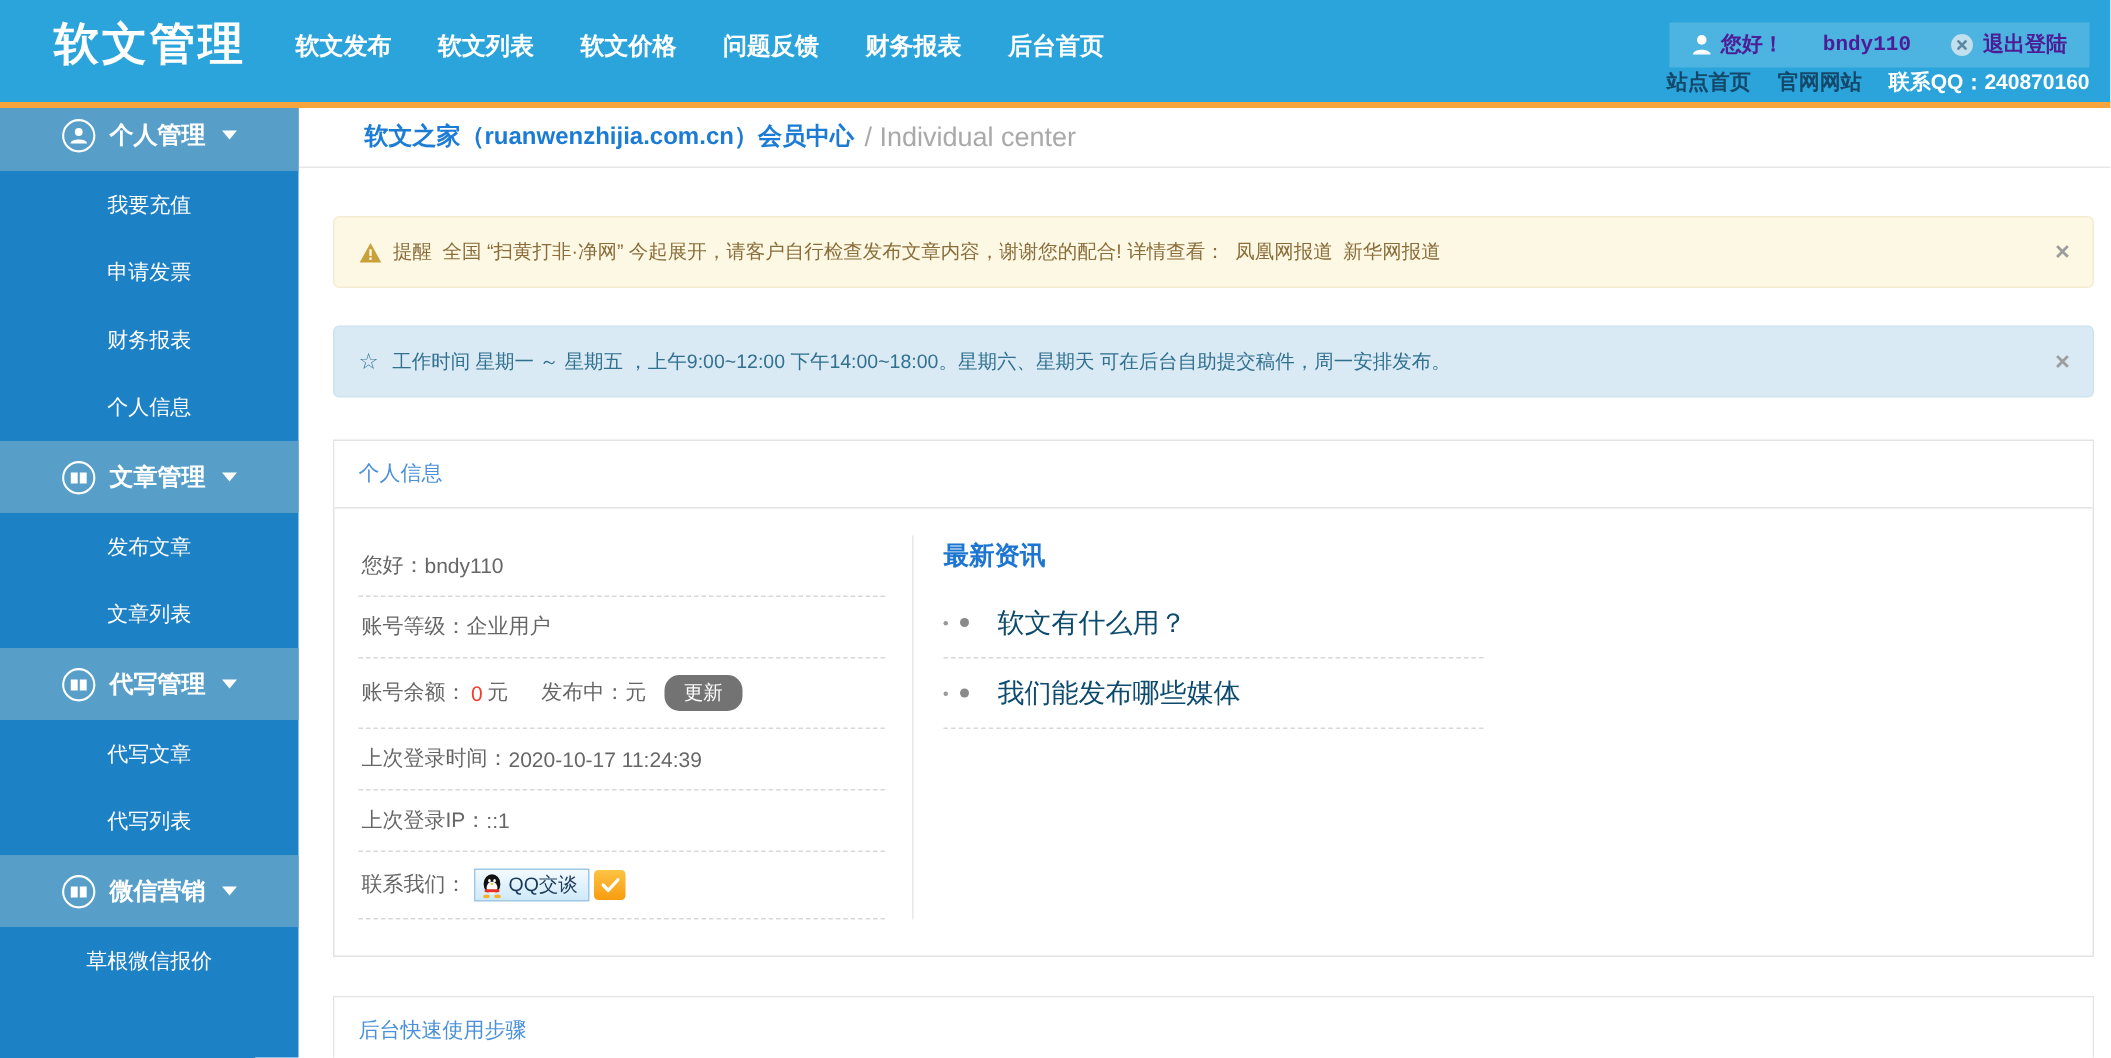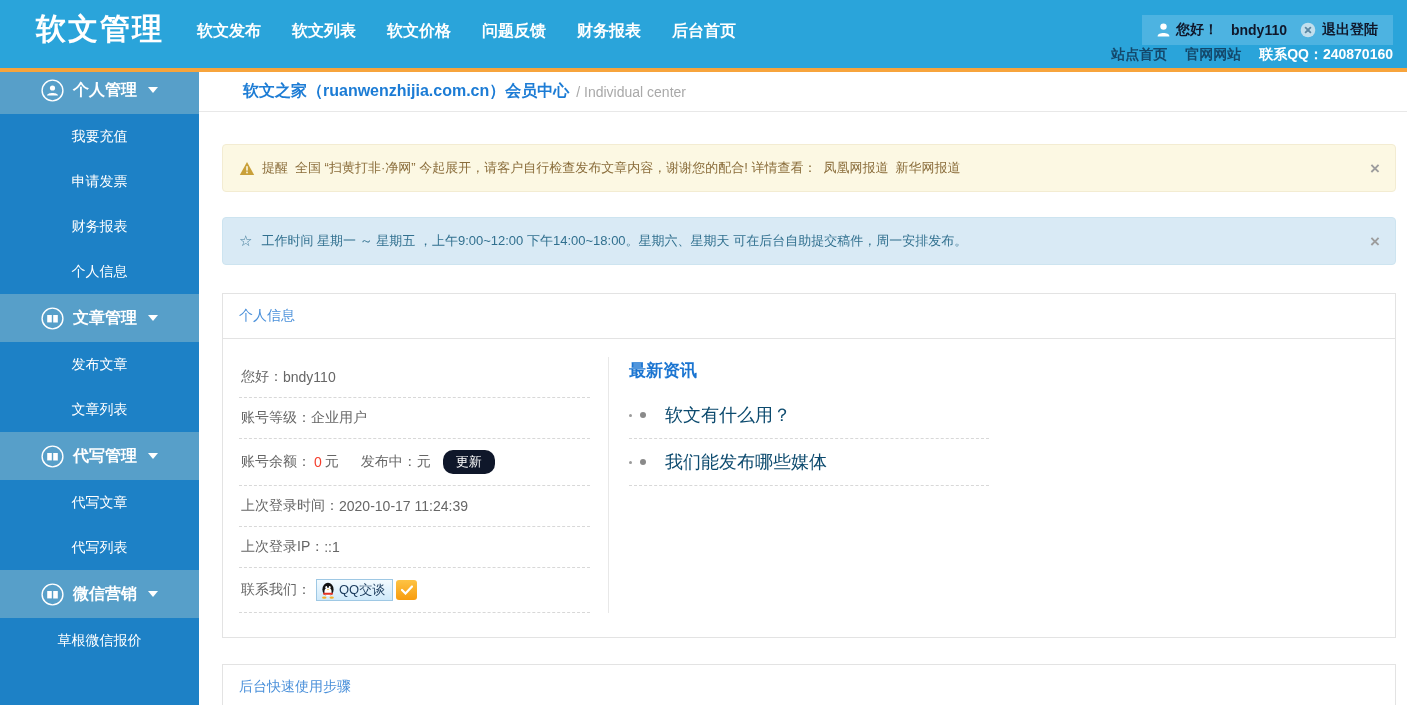--- a/index.html
+++ b/index.html
@@ -4,59 +4,59 @@
 <style>
   * { margin:0; padding:0; box-sizing:border-box; }
   html,body { width:1407px; height:705px; overflow:hidden; background:#fff;
               font-family:"Liberation Sans","DejaVu Sans",sans-serif; }
 
   
   .header { position:relative; height:72px; background:#2aa4da; border-bottom:4px solid #f7a43c; z-index:5; }
   .logo { position:absolute; left:36px; top:9px; font-size:30px; font-weight:bold; color:#fff; letter-spacing:2px; cursor:pointer; }
   .topnav { position:absolute; left:197px; top:0; height:62px; display:flex; align-items:center; gap:31px; }
   .topnav-item { color:#fff; font-size:16px; font-weight:bold; cursor:pointer; white-space:nowrap; }
-  .user-box { position:absolute; top:15px; right:14px; height:30px; background:#4db3e1; display:flex; align-items:center; gap:13px; padding:0 15px; color:#0f172a; font-size:14px; font-weight:bold; }
+  .user-box { position:absolute; top:15px; right:14px; height:30px; background:#4db3e1; display:flex; align-items:center; gap:26px; padding:0 15px; color:#4c1d95; font-size:14px; font-weight:bold;font-family:Liberation Mono, monospace; }
   .user-box .seg { display:flex; align-items:center; gap:6px; cursor:pointer; }
   .secondary { position:absolute; top:46px; right:14px; display:flex; align-items:center; gap:18px; font-size:14px; font-weight:bold; }
   .site-link { color:#14486b; cursor:pointer; }
   .qq-contact { color:#fff; cursor:pointer; }
 
   
   .sidebar { position:absolute; left:0; top:66px; bottom:0; width:199px; background:#1d81c6; }
   .side-group-header { height:48px; background:#579fc9; display:flex; align-items:center; justify-content:center; gap:9px; color:#fff; font-size:16px; font-weight:bold; cursor:pointer; }
   .side-item { height:45px; display:flex; align-items:center; justify-content:center; color:#fff; font-size:14px; cursor:pointer; }
   .caret-down { width:0; height:0; border-left:5px solid transparent; border-right:5px solid transparent; border-top:6px solid #fff; margin-left:2px; }
   .gicon { flex:0 0 auto; display:block; }
 
   
   .main { margin-left:199px; }
   .breadcrumb-bar { height:40px; display:flex; align-items:center; padding-left:44px; background:#fff; border-bottom:1px solid #e8e8e8; }
   .bc-title { color:#1c7cd5; font-size:16px; font-weight:bold; cursor:pointer; }
-  .bc-sub { color:#a9a9a9; font-size:14px; margin-left:7px; }
+  .bc-sub { color:#a9a9a9; font-size:18px; margin-left:7px; }
   .content { padding:32px 11px 0 23px; }
 
   
   .alert { position:relative; border-radius:4px; padding:14px 44px 14px 16px; font-size:13px; display:flex; align-items:center; gap:7px; }
   .alert-warning { background:#fcf8e3; border:1px solid #f3ecd2; color:#8a6d3b; margin-bottom:25px; }
   .alert-info { background:#d9eaf5; border:1px solid #cde4f0; color:#31708f; margin-bottom:28px; }
   .alert-close { position:absolute; right:15px; top:50%; transform:translateY(-50%); color:#9d9d9d; font-weight:bold; font-size:17px; line-height:1; cursor:pointer; }
   .alert-link { color:#8a6d3b; cursor:pointer; }
   .star-glyph { font-size:15px; color:#3f7a99; margin-right:2px; }
 
   
   .panel { border:1px solid #e3e3e3; background:#fff; margin-bottom:26px; }
   .panel-header { padding:13px 16px; color:#4a90da; font-size:14px; border-bottom:1px solid #e3e3e3; background:#fff; }
   .panel-body { display:flex; padding:18px 16px 24px; }
 
   .profile-col { width:370px; border-right:1px solid #e8e8e8; padding-right:18px; }
   .profile-row { display:flex; align-items:center; padding:11px 2px; border-bottom:1px dashed #d8d8d8; color:#666; font-size:14px; }
   .red-val { color:#f43d2c; padding:0 3px; }
   .unit { margin-right:4px; }
   .pub-label { margin-left:18px; }
-  .update-btn { background:#0f172a; color:#fff; border:none; border-radius:10px; padding:3px 13px; font-size:13px; margin-left:8px; cursor:pointer; }
+  .update-btn { background:#737373; color:#fff; border:none; border-radius:10px; padding:3px 13px; font-size:13px; margin-left:8px; cursor:pointer; }
 
   .qq-btn { display:inline-flex; align-items:center; gap:3px; background:linear-gradient(#f3fafe,#cfe9fa); border:1px solid #9ec8e4; border-radius:0; padding:1px 7px 1px 3px; margin-left:5px; color:#1a3a5c; font-size:13px; cursor:pointer; }
   .verify-badge { width:21px; height:20px; background:linear-gradient(#fdc344,#f89c0e); border-radius:3px; display:flex; align-items:center; justify-content:center; margin-left:3px; cursor:pointer; }
 
   .news-col { flex:1; padding-left:20px; }
   .news-title { color:#1b75d1; font-size:17px; font-weight:bold; margin:2px 0 10px; }
   .news-list { width:360px; list-style:none; }
   .news-item { display:flex; align-items:center; padding:11px 0; border-bottom:1px dashed #d8d8d8; color:#0c4a6e; font-size:18px; cursor:pointer; }
   .dot-sm { width:3px; height:3px; border-radius:50%; background:#9a9a9a; margin-right:8px; flex:0 0 auto; }
   .dot-lg { width:6px; height:6px; border-radius:50%; background:#8a8a8a; margin-right:19px; flex:0 0 auto; }

